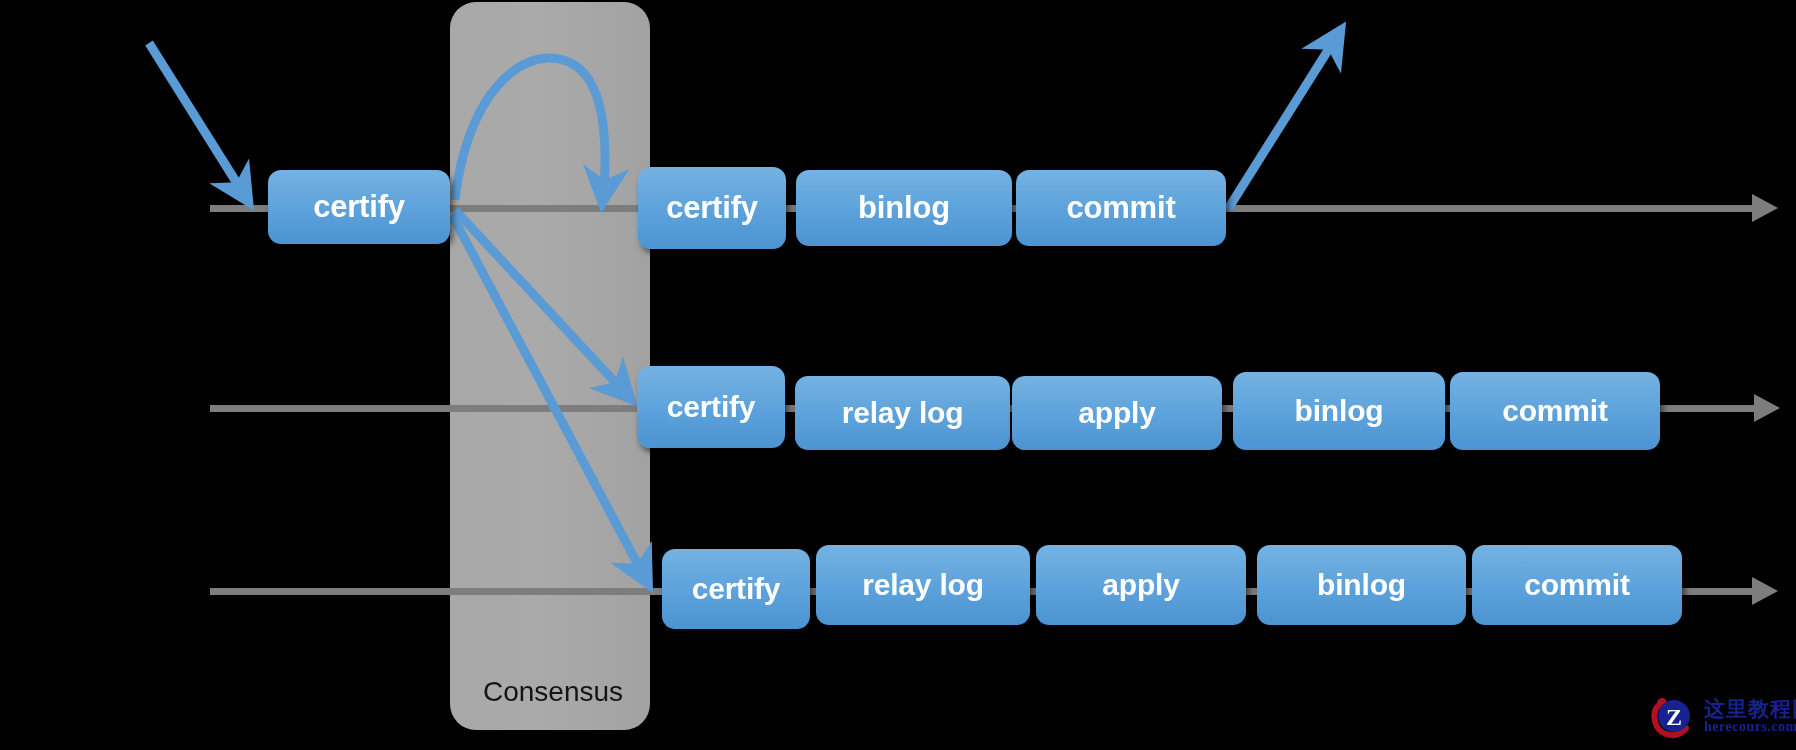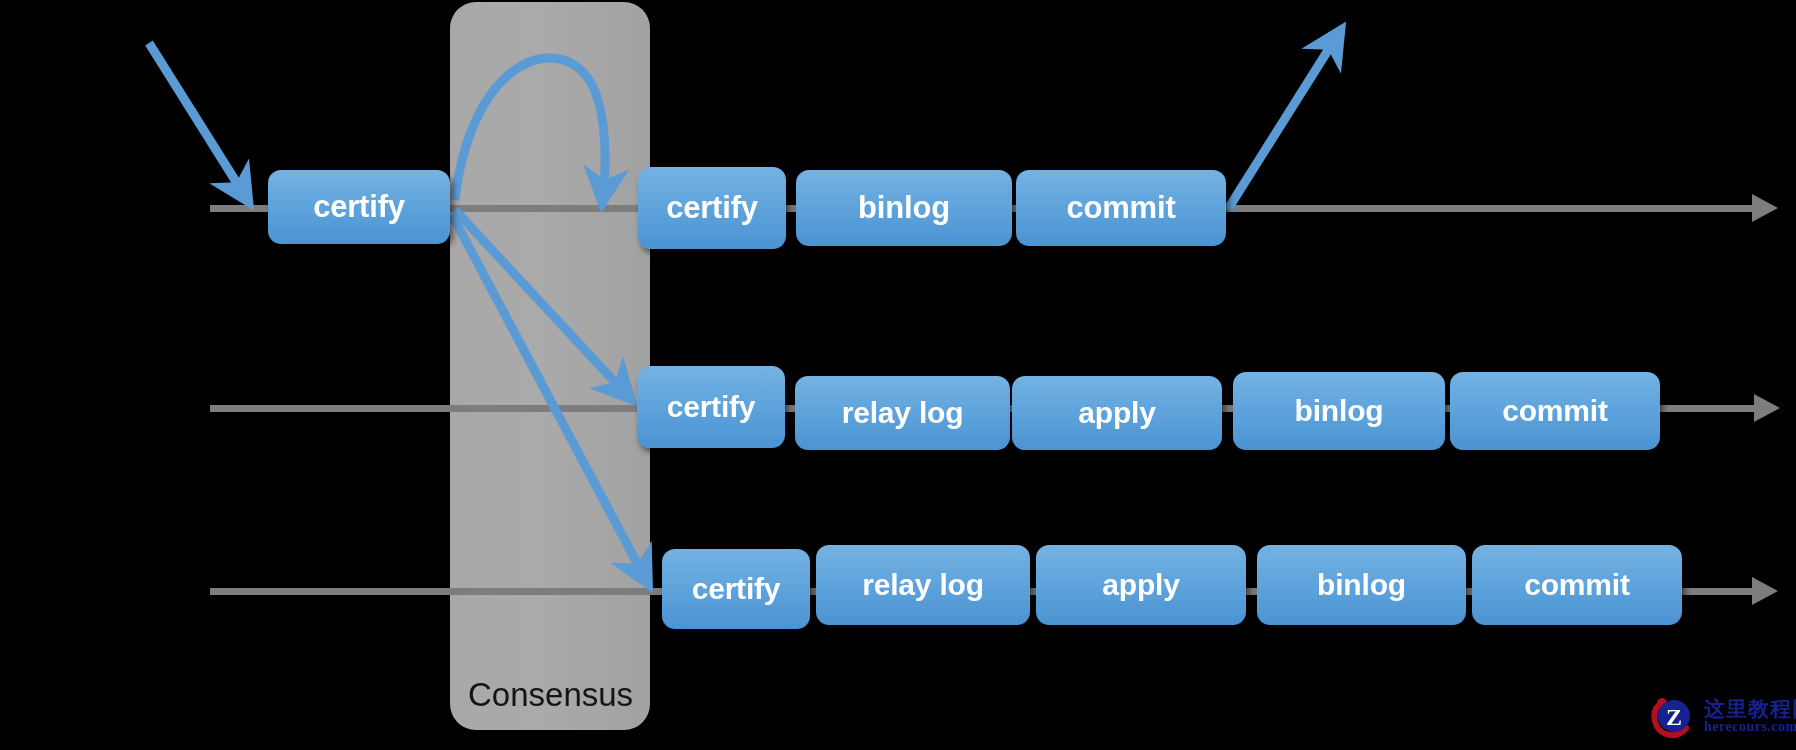--- a/index.html
+++ b/index.html
@@ -25,24 +25,24 @@
     height: 728px;
     background: linear-gradient(to right, #a8a8a8 0%, #aaaaaa 45%, #a2a2a2 100%);
     border-radius: 26px;
     box-shadow: 2px 3px 5px rgba(0,0,0,0.45);
   }
   .consensus-label {
     position: absolute;
     left: 468px;
     top: 676px;
     width: 170px;
-    font-size: 33px;
+    font-size: 28px;
     color: #141414;
     letter-spacing: 0px;
-    text-align: left;
+    text-align: center;
     white-space: nowrap;
   }
 
   
   .timeline {
     position: absolute;
     height: 7px;
     background: #7d7d7d;
   }
   .timeline-head {

